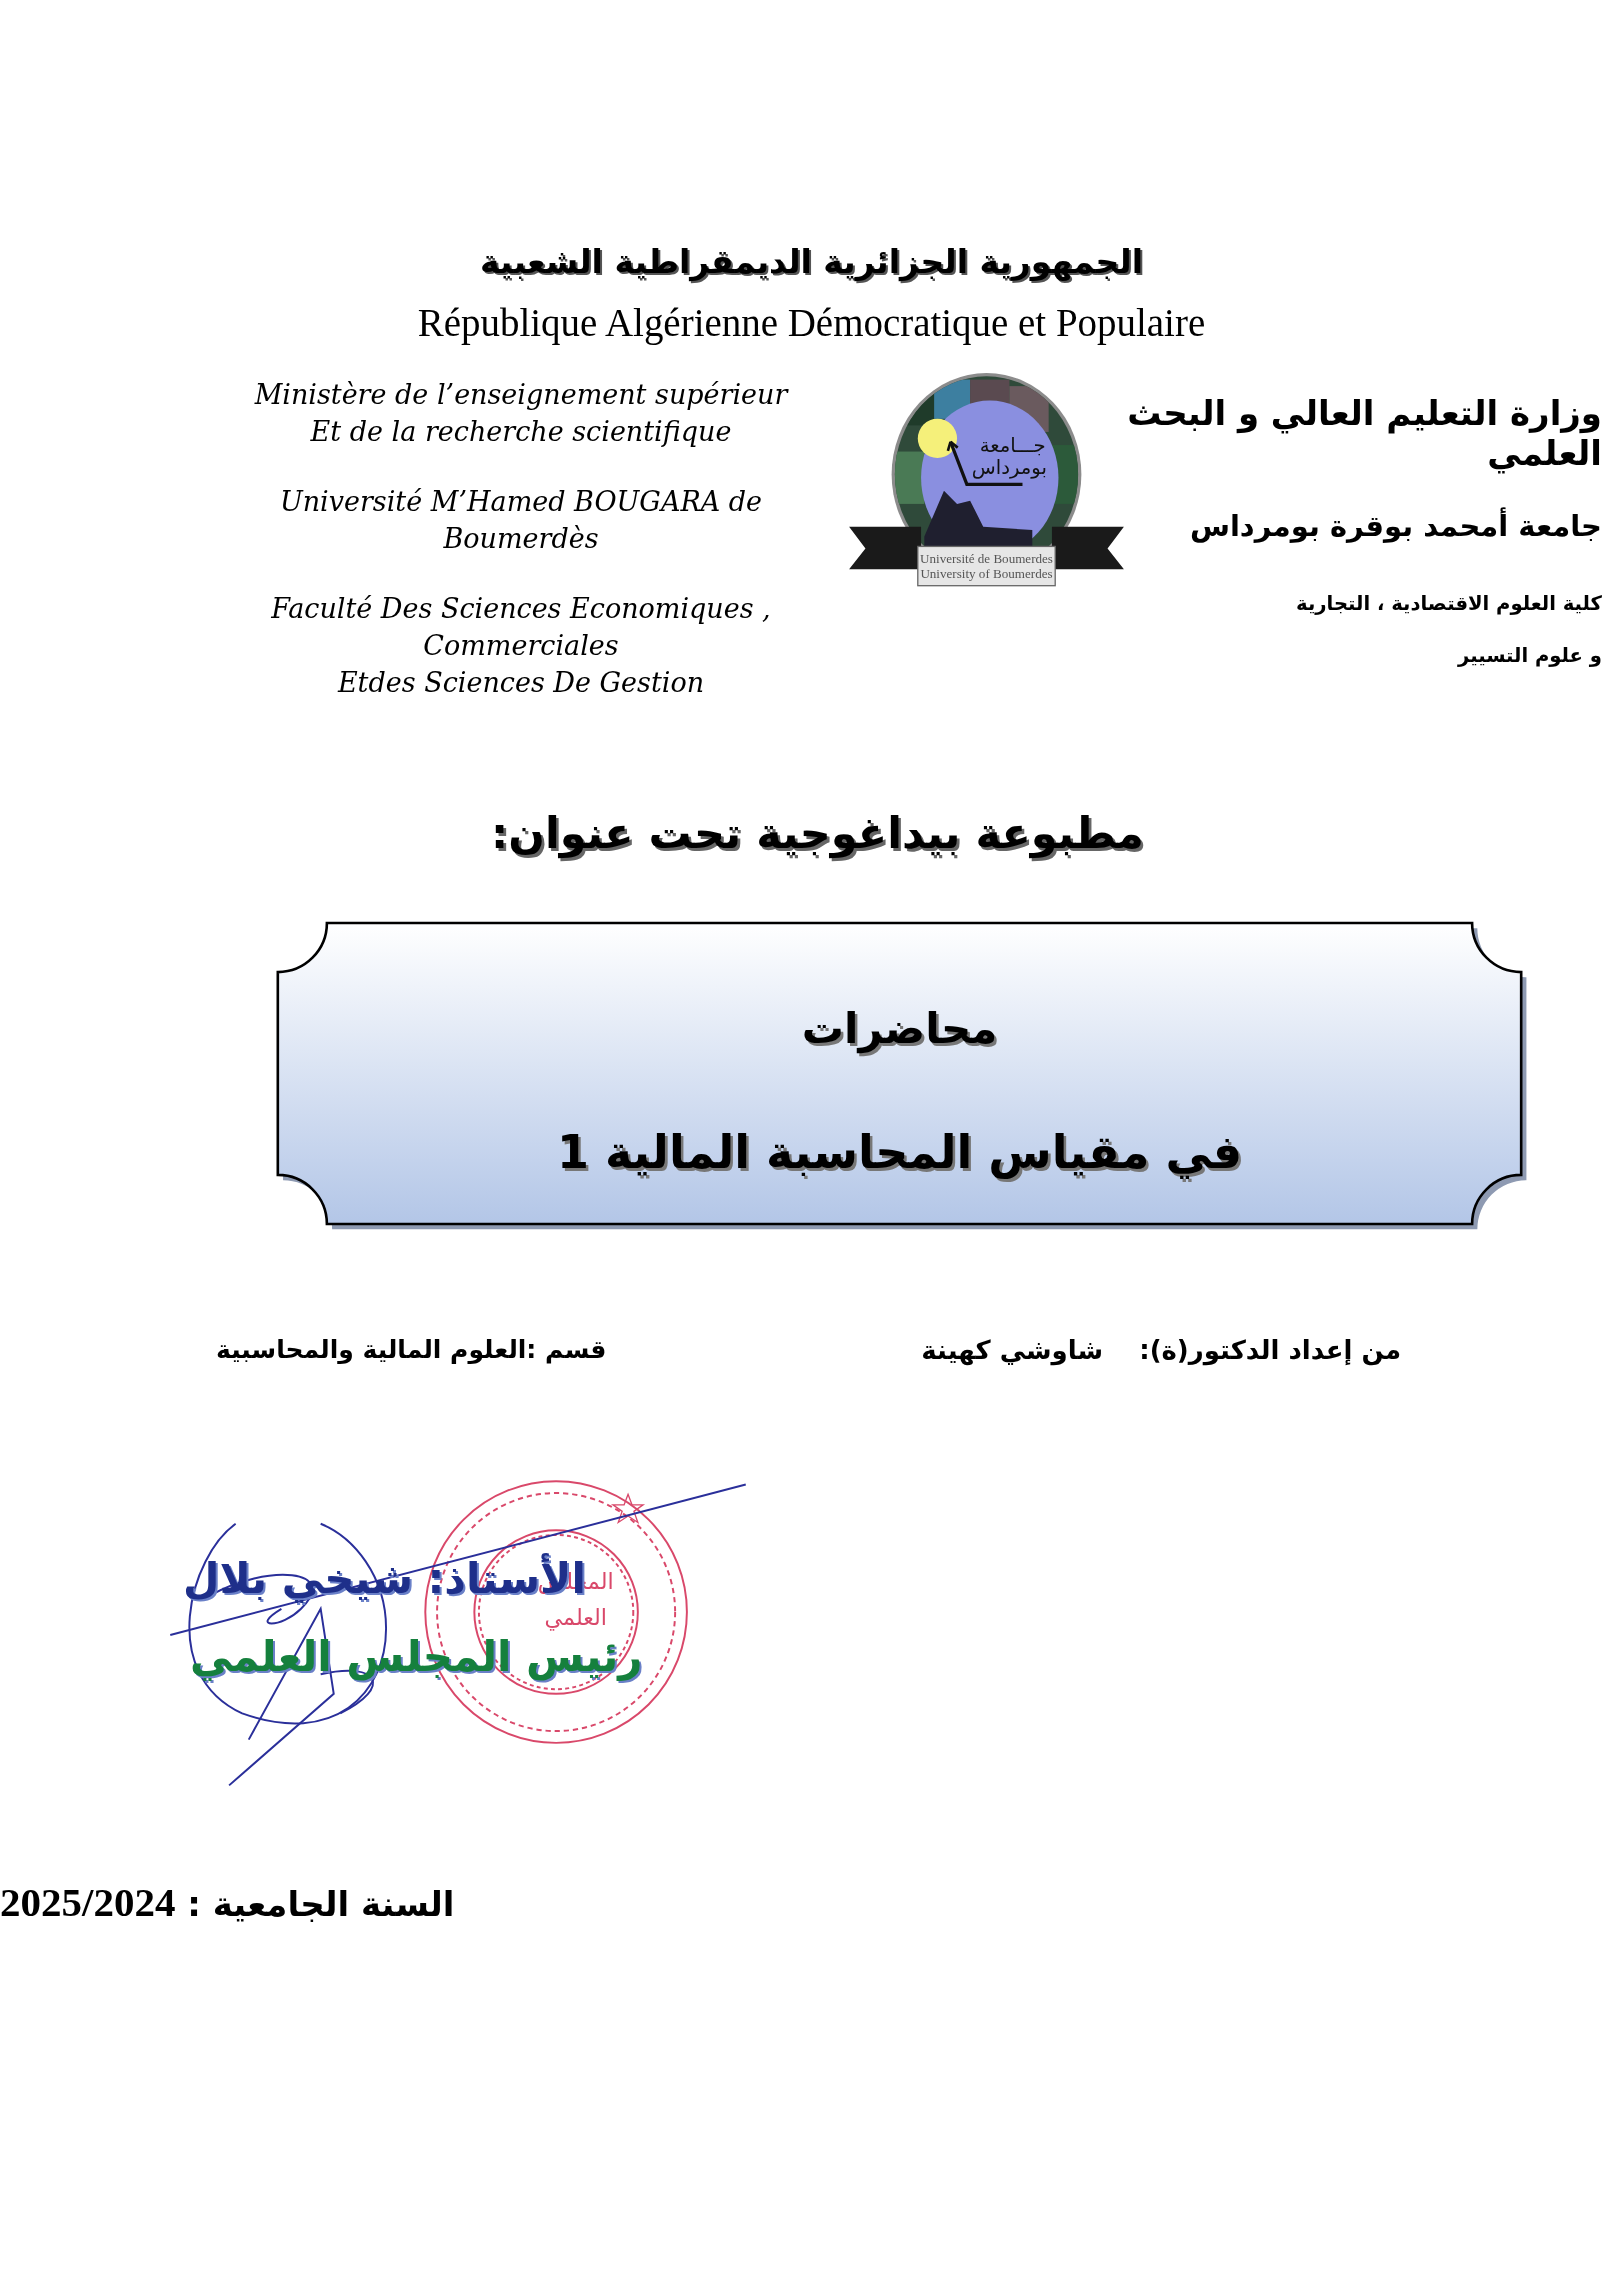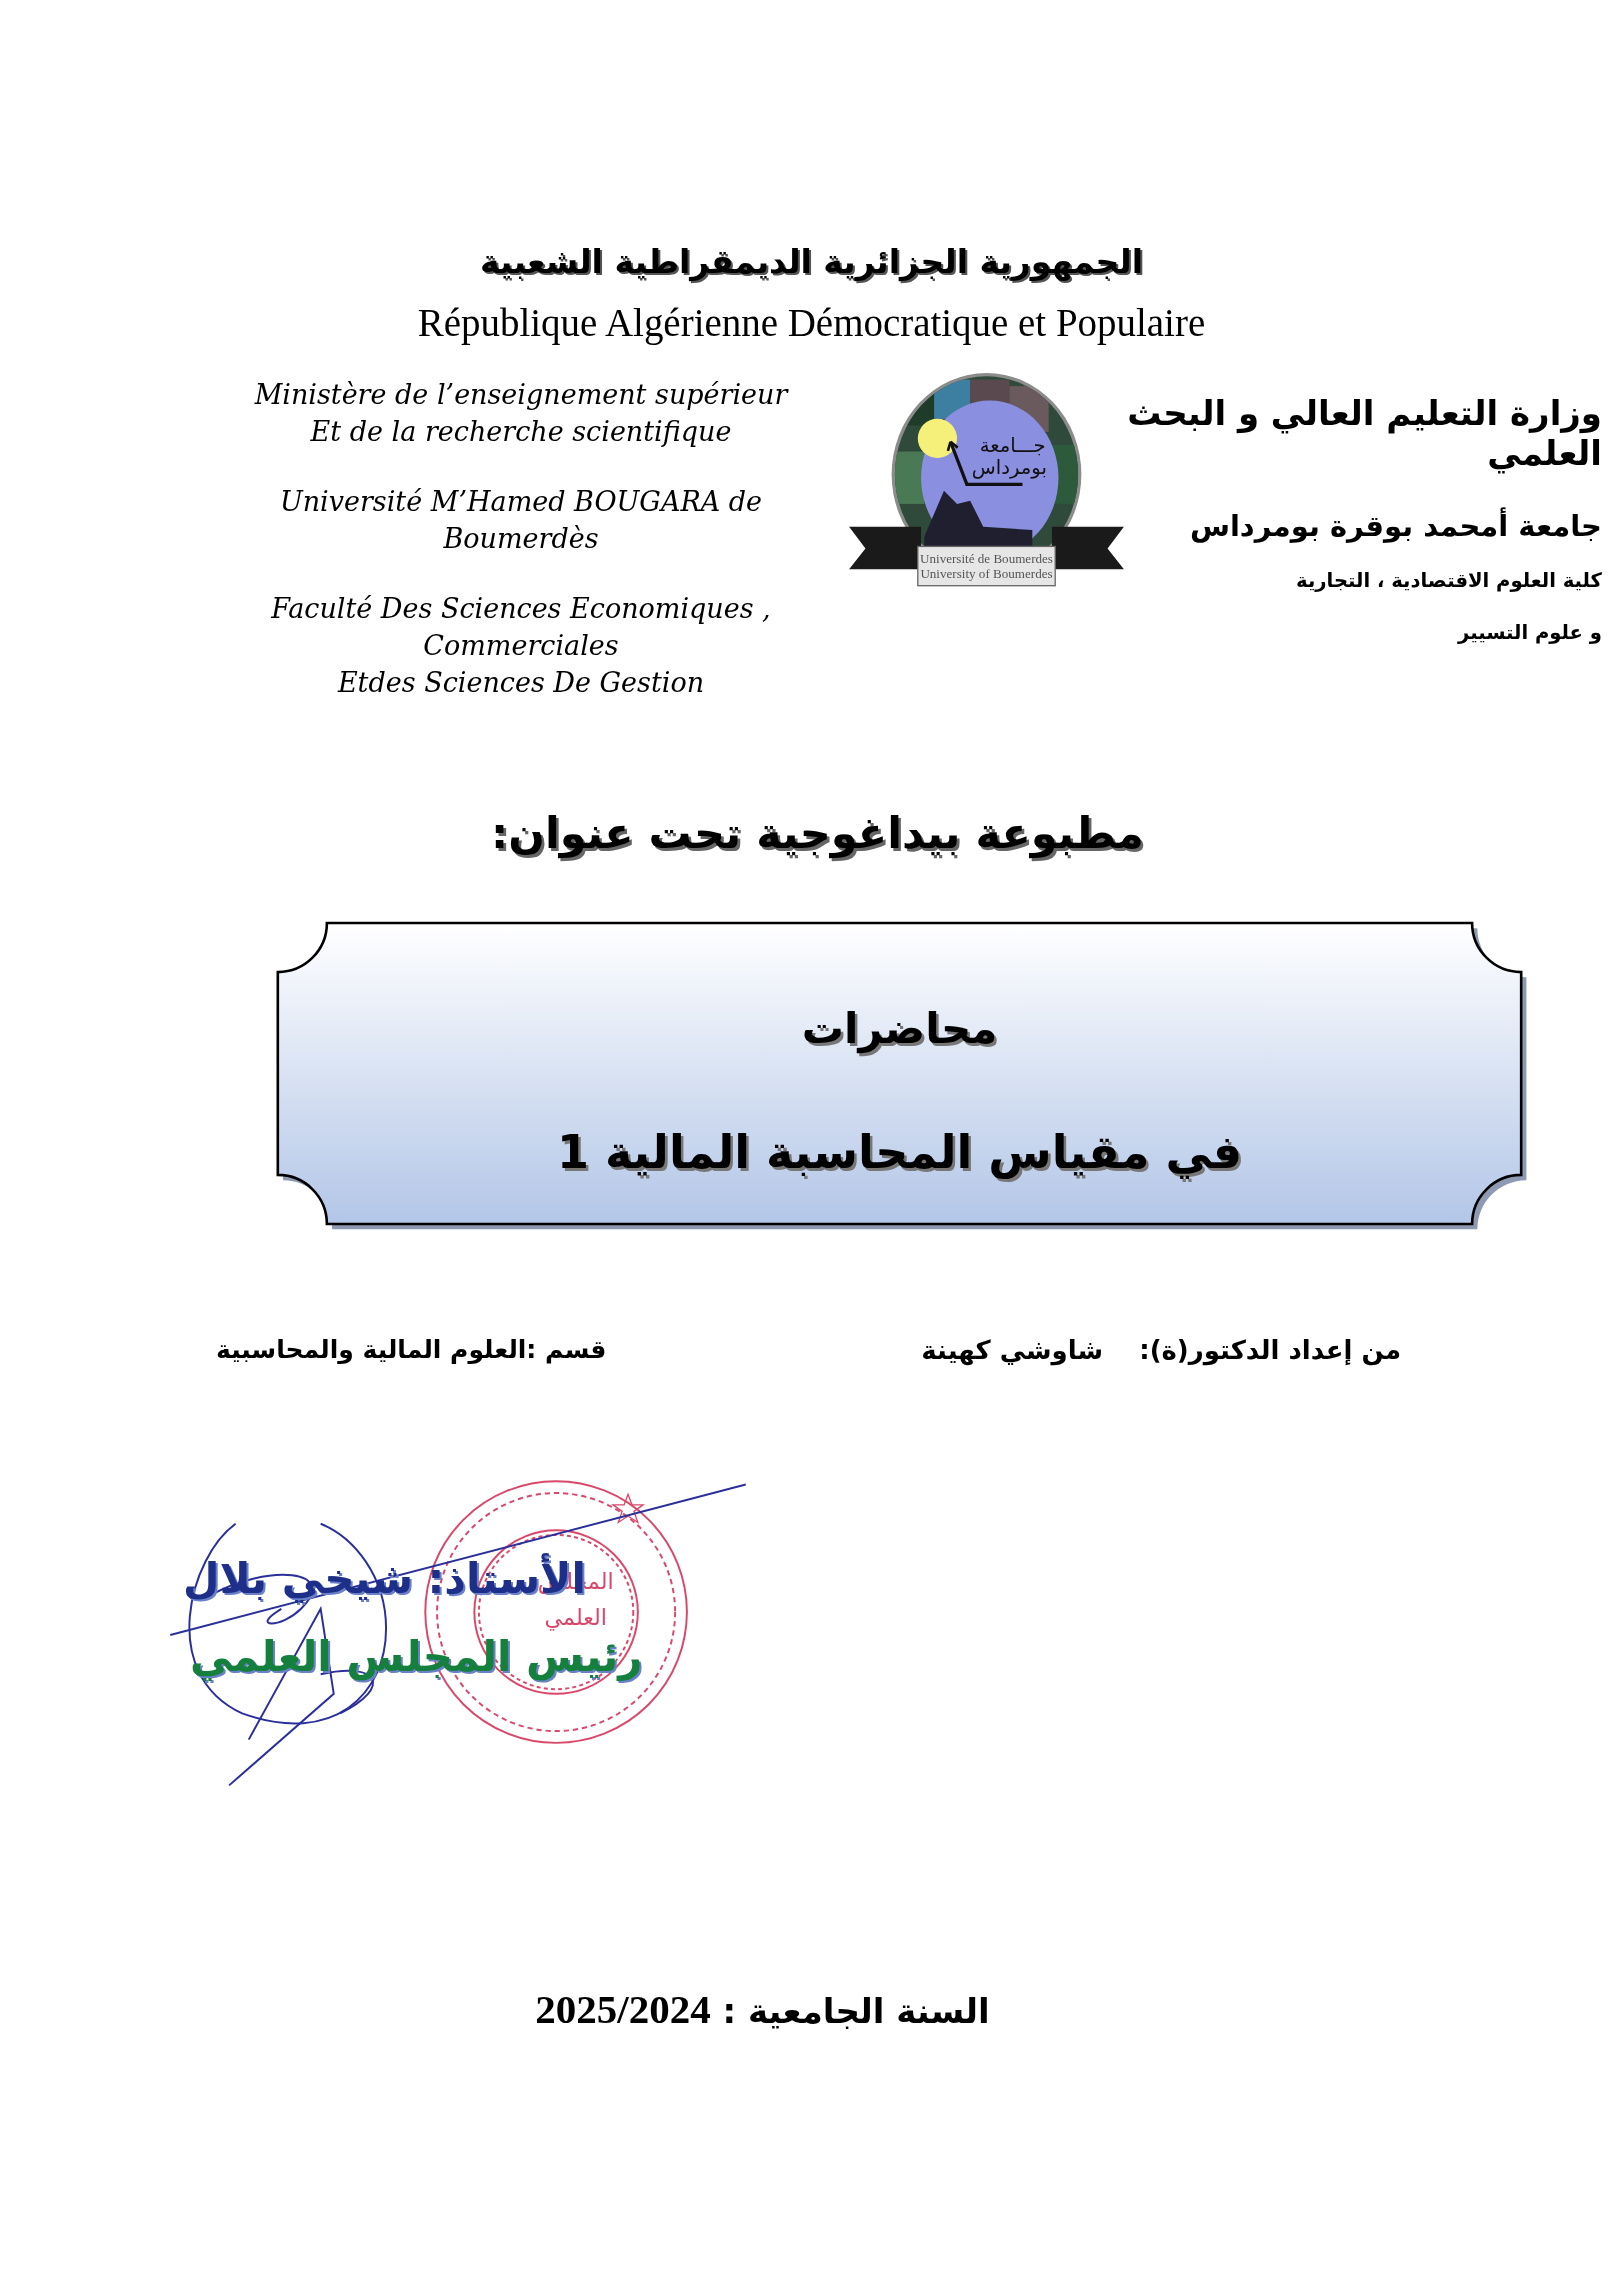--- a/index.html
+++ b/index.html
@@ -10,38 +10,38 @@
   #republic-ar { left:0; width:1623px; top:242px; text-align:center; font-size:33px; text-shadow:2px 2px 0 #555; }
   #republic-fr { left:0; width:1623px; top:298px; text-align:center; font-size:41px; font-family:"Liberation Serif", serif; transform:scaleX(0.95); }
 
   #fr-block { left:246px; width:550px; top:376px; text-align:center; font-size:27px; line-height:37px; font-family:"DejaVu Serif", serif; font-style:italic; }
   #fr-block .gap { height:33px; }
 
   #logo { left:836px; top:373px; width:301px; height:216px; }
 
   #ar-block { left:1079px; width:523px; top:393px; text-align:right; }
   #ar-block .l1 { font-size:34px; margin-bottom:36px; }
-  #ar-block .l2 { font-size:29px; margin-bottom:26px; }
+  #ar-block .l2 { font-size:29px; margin-bottom:49px; }
   #ar-block .l3 { font-size:19.6px; margin-bottom:29px; }
   #ar-block .l4 { font-size:19.6px; }
 
   #subtitle { left:425px; width:785px; top:808px; text-align:center; font-size:43px; text-shadow:2.6px 2.6px 0 #666; }
 
   #title-frame { left:268px; top:913px; width:1263px; height:321px; }
   #title-l1 { left:268px; width:1263px; top:1004px; text-align:center; font-size:42px; text-shadow:2.6px 2.6px 0 #777; }
   #title-l2 { left:268px; width:1263px; top:1125px; text-align:center; font-size:46px; text-shadow:2.6px 2.6px 0 #777; }
 
   #author { right:222px; top:1335px; font-size:26px; white-space:nowrap; }
   #dept { left:216px; top:1335px; font-size:25px; white-space:nowrap; direction:rtl; }
 
   #signature-area { left:170px; top:1478px; width:576px; height:327px; }
   #sig-name { left:183px; top:1554px; font-size:42px; color:#1e2f8a; text-shadow:2px 2px 0 #6a80c8; direction:rtl; white-space:nowrap; }
   #sig-title { left:190px; top:1632px; font-size:42px; color:#15803d; text-shadow:2px 2px 0 #6a80c8; direction:rtl; white-space:nowrap; }
 
-  #academic-year { left:0; width:1525px; top:1985px; text-align:center; font-size:34px; direction:rtl; }
+  #academic-year { left:0; width:1525px; top:1878px; text-align:left; font-size:34px; direction:rtl; }
   #academic-year .yr { font-family:"Liberation Serif", serif; font-weight:bold; font-size:41px; }
 </style>
 </head>
 <body>
 
 <div id="republic-ar" class="abs ar">الجمهورية الجزائرية الديمقراطية الشعبية</div>
 <div id="republic-fr" class="abs">République Algérienne Démocratique et Populaire</div>
 
 <div id="fr-block" class="abs">
   <div>Ministère de l’enseignement supérieur</div>

